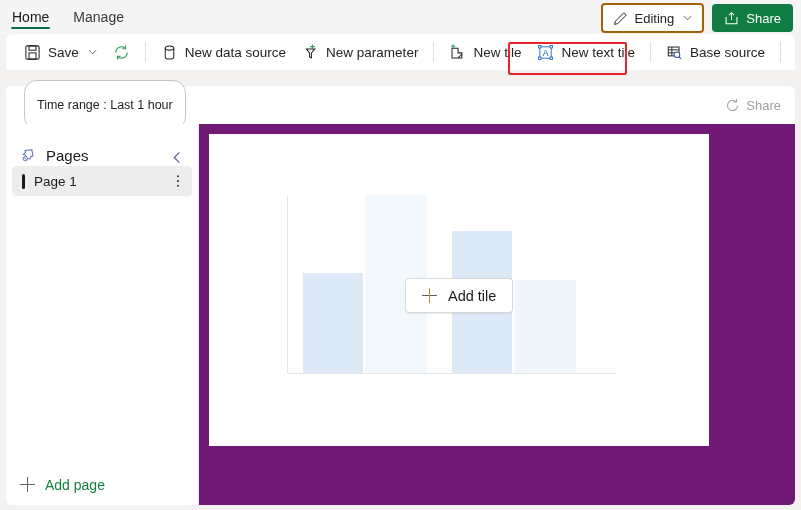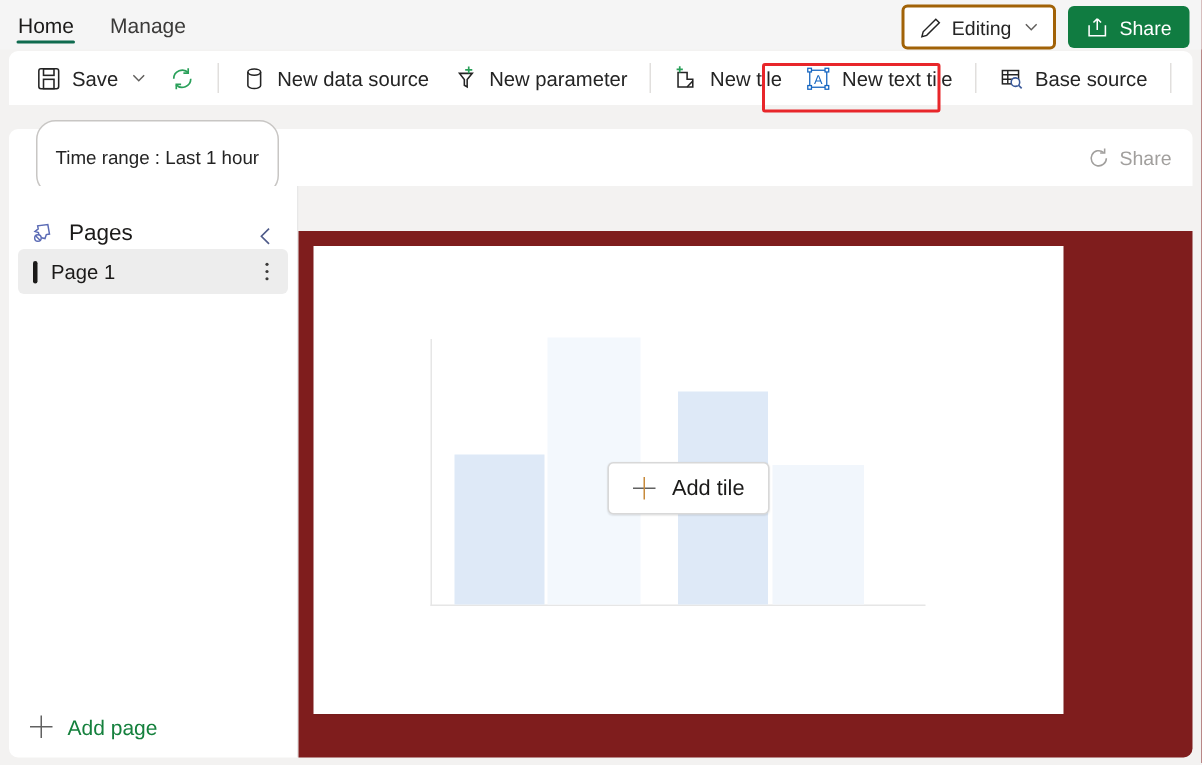--- a/index.html
+++ b/index.html
@@ -249,24 +249,23 @@
     align-items: flex-start;
     gap: 10px;
     font-size: 14px;
     color: #15803d;
     cursor: pointer;
   }
 
   
   .canvas {
     flex: 1;
-    background: #7f1d1d;
+    background: #701a75;
     border-radius: 0 0 6px 0;
     position: relative;
-    margin-top: 30px;
   }
   .tile-placeholder {
     position: absolute;
     left: 10px;
     top: 10px;
     width: 500px;
     height: 312px;
     background: #ffffff;
     box-shadow: 0 0.5px 1.5px rgba(0,0,0,0.14);
   }

